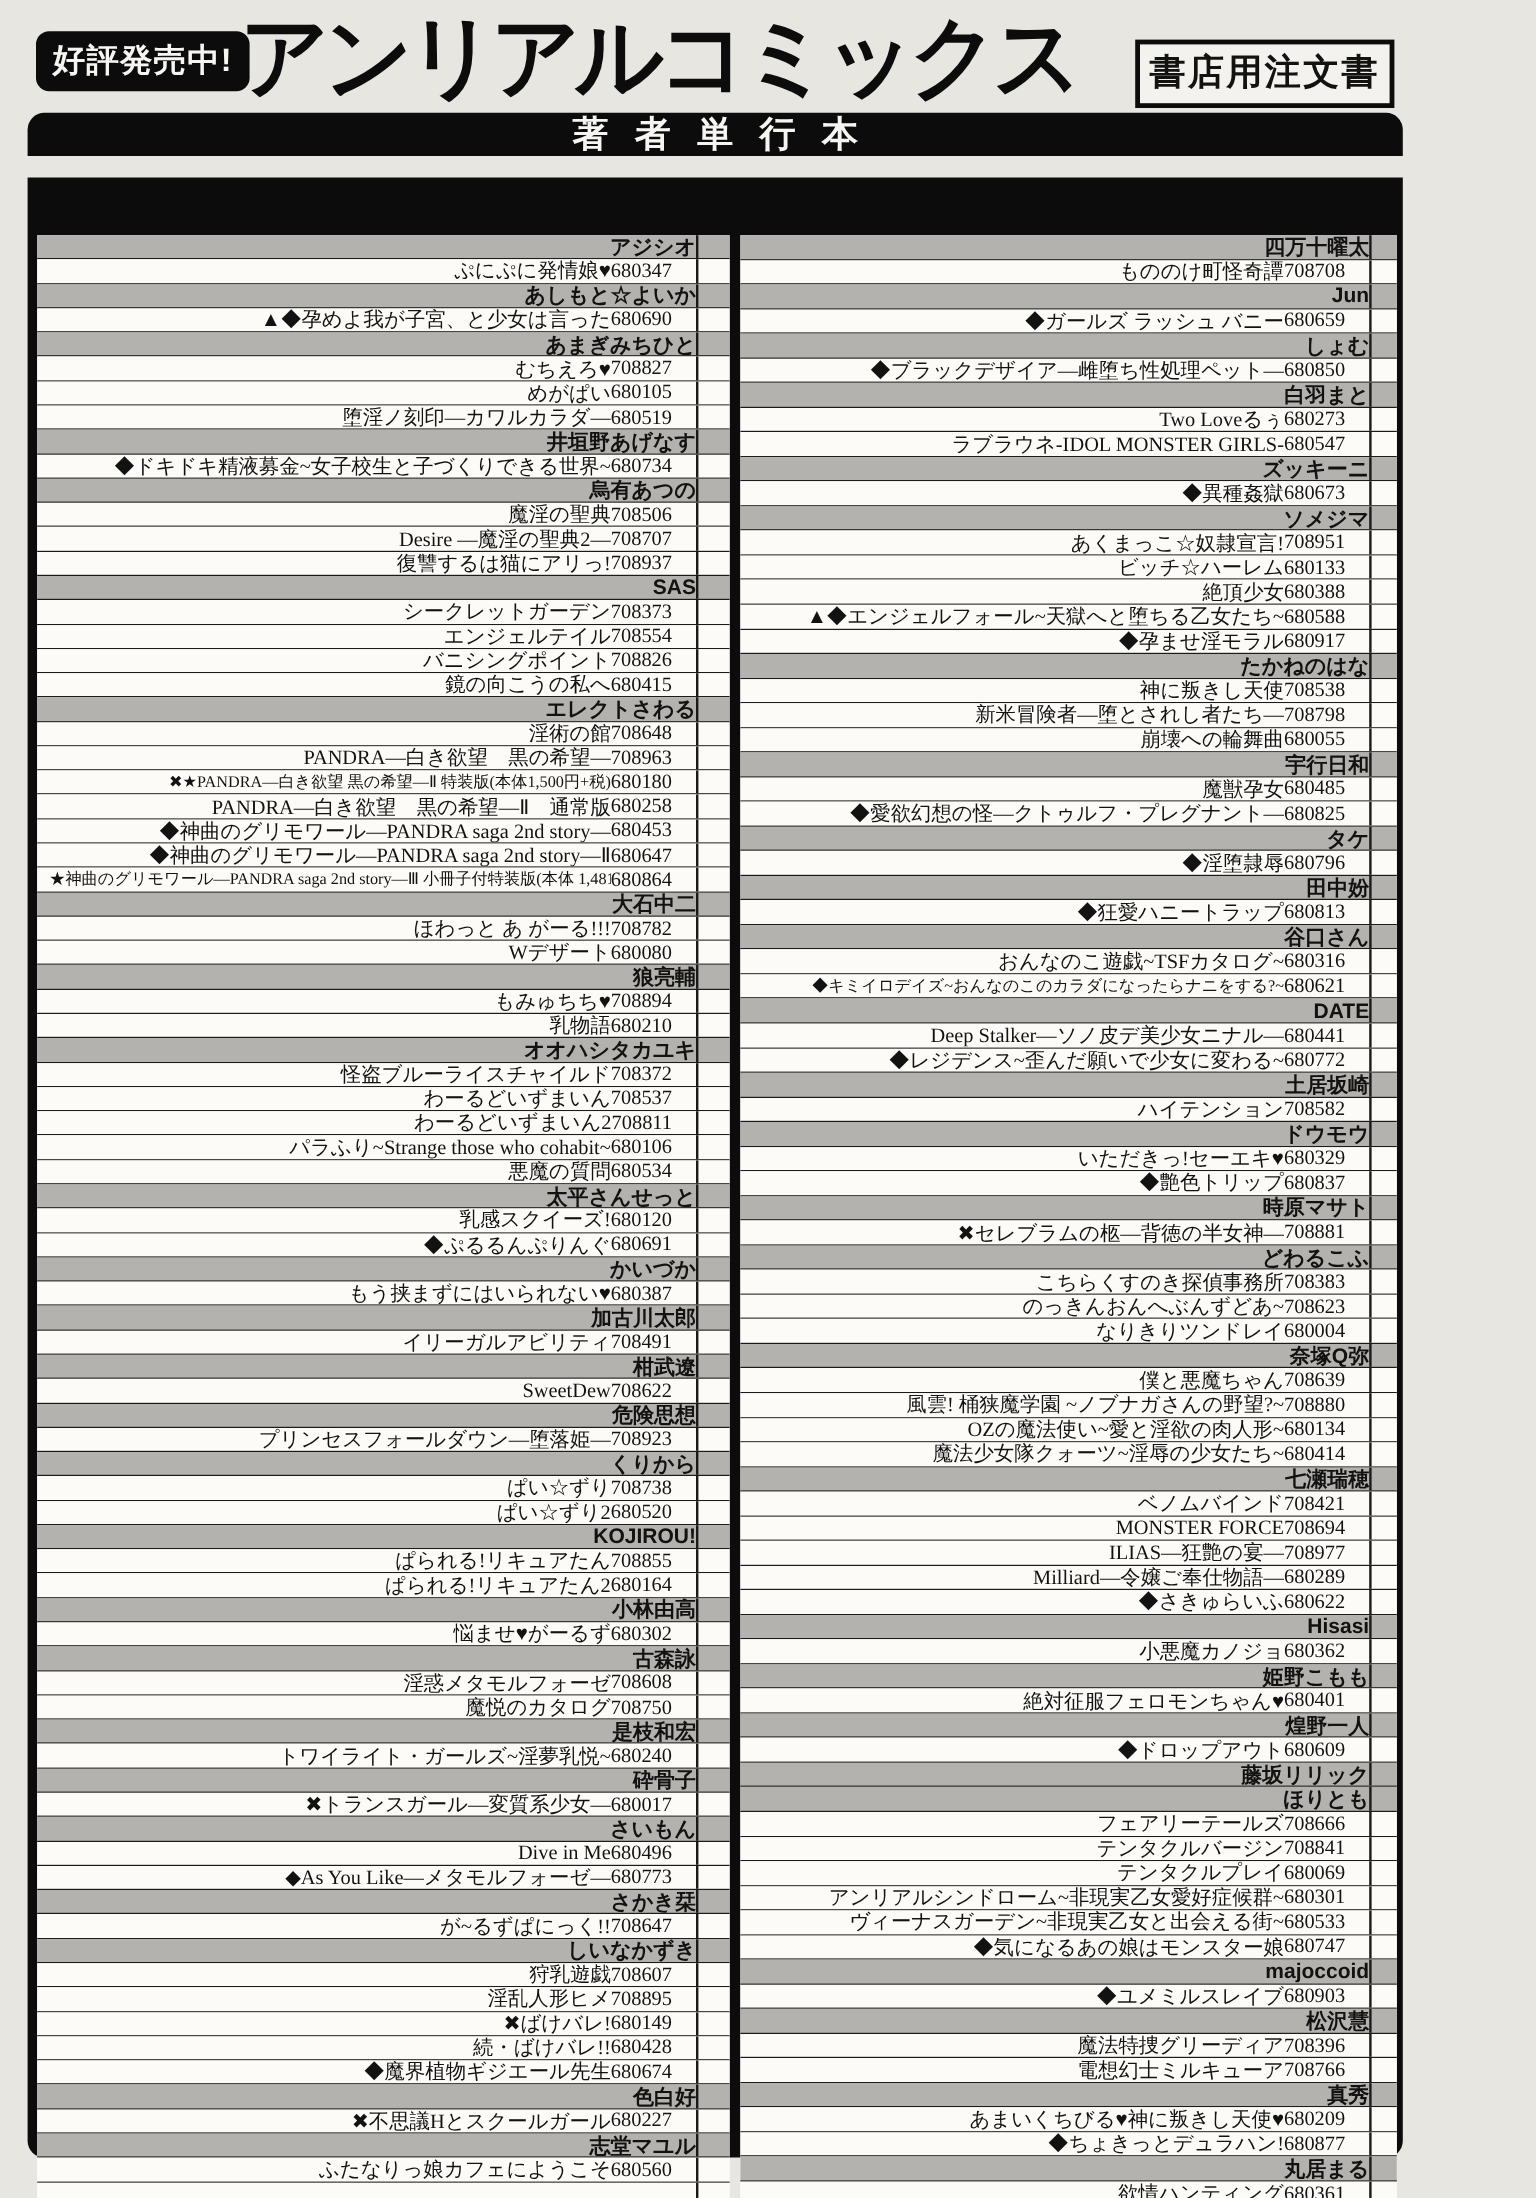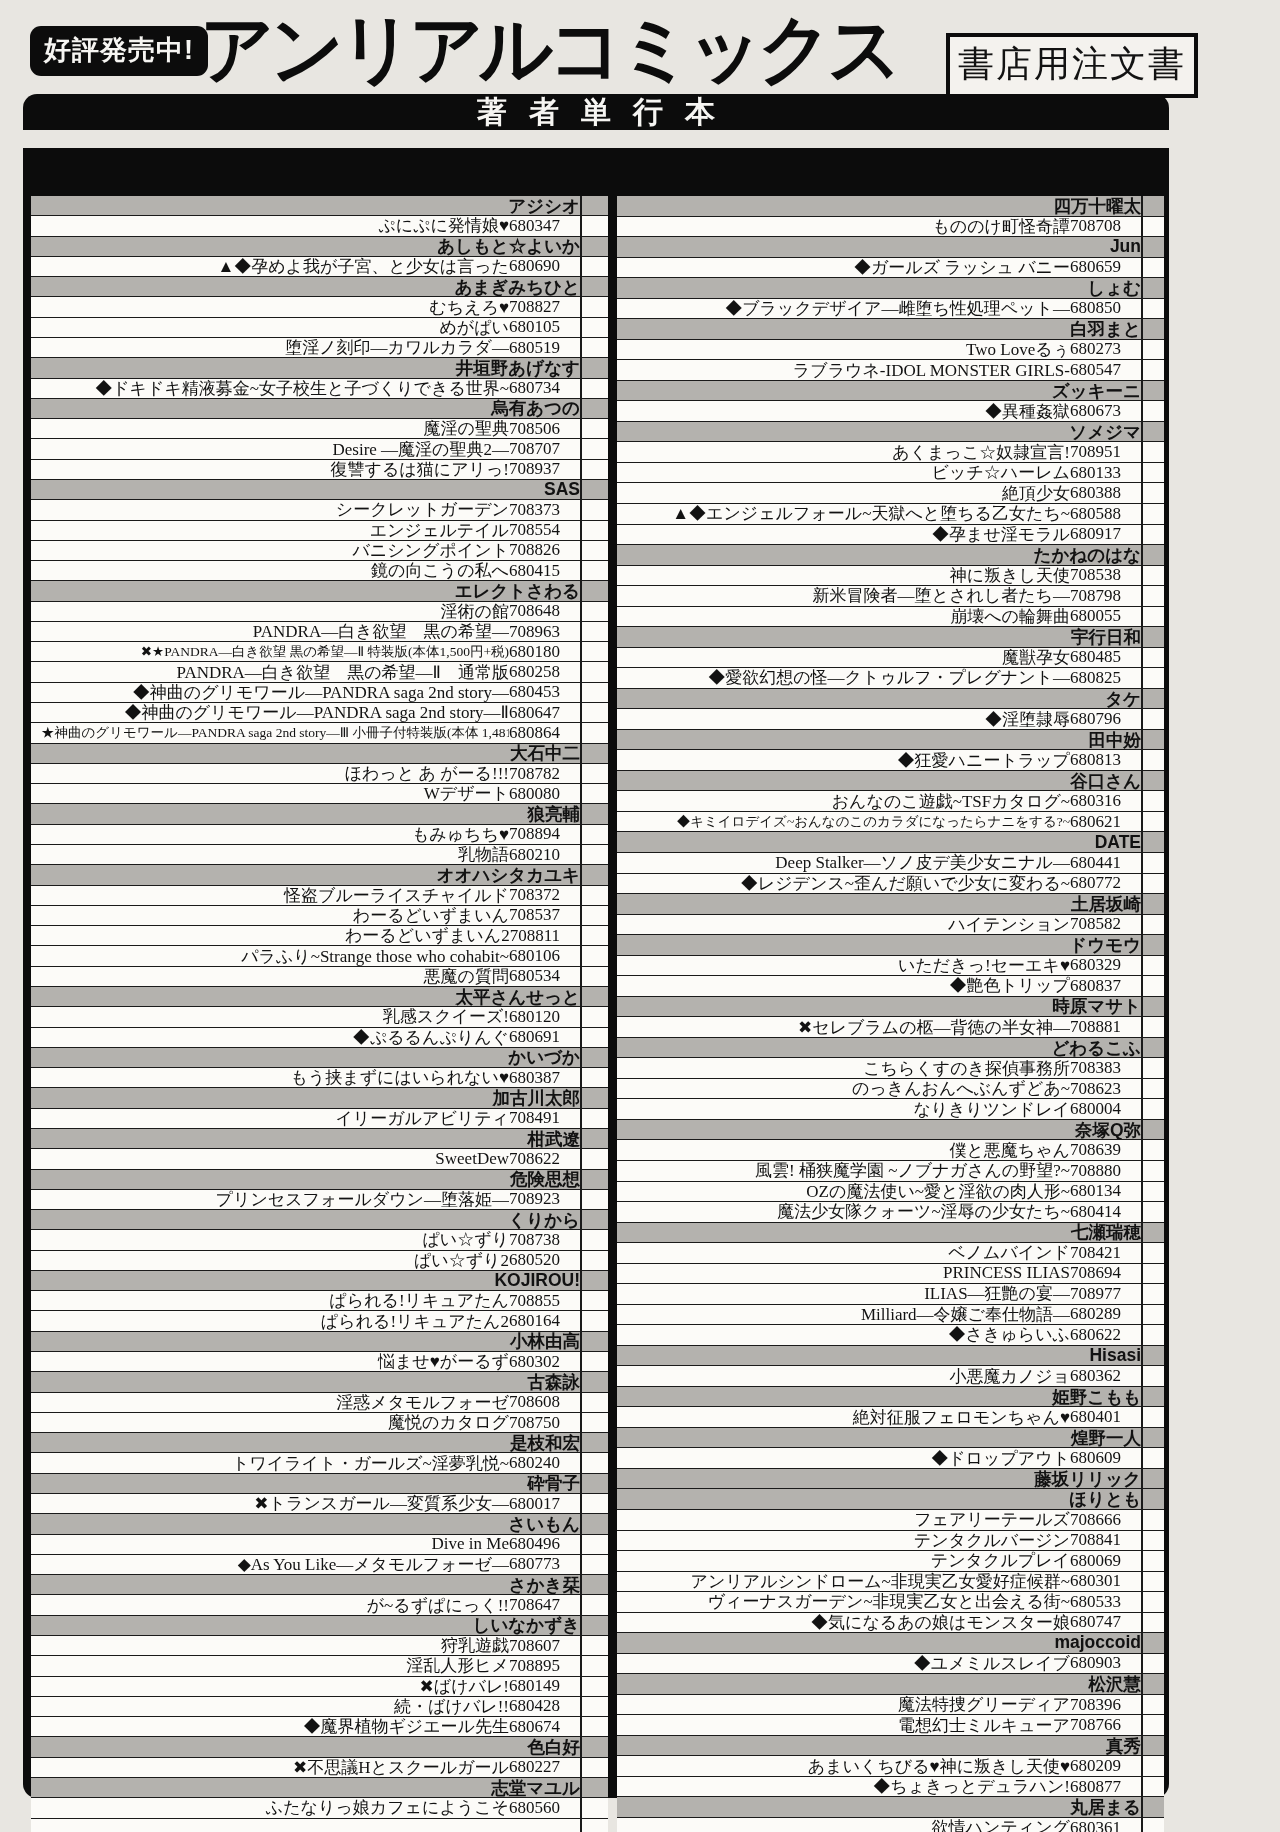--- a/index.html
+++ b/index.html
@@ -17,21 +17,21 @@
   }
   .logo {
     position:absolute; left:200px; top:4px;
     font-size:73px; line-height:86px; font-weight:900;
     letter-spacing:-5px; white-space:nowrap; color:#0c0c0c;
     transform:scaleY(1.04); transform-origin:top left;
   }
   .order-form-box {
     position:absolute; left:946px; top:33px;
     border:4px solid #0c0c0c; background:#f4f2ee;
-    padding:3px 8px 5px; font-size:36px; font-weight:normal; letter-spacing:2px;
+    padding:3px 8px 5px; font-size:30px; font-weight:bold; letter-spacing:2px;
   }
   .section-bar {
     position:absolute; left:23px; top:94px; width:1146px; height:36px;
     background:#0c0c0c; border-radius:14px 14px 0 0; box-sizing:border-box;
     display:flex; align-items:center; justify-content:center;
     color:#f6f5f2; font-size:30px; font-weight:bold;
     letter-spacing:22px; text-indent:22px;
   }
   
   .order-table {
@@ -955,21 +955,21 @@
           </div>
           <div class="row book-row">
             <div class="cell-main">
               <span class="label">ベノムバインド</span>
               <span class="code">708421</span>
             </div>
             <div class="order-cell"></div>
           </div>
           <div class="row book-row">
             <div class="cell-main">
-              <span class="label">PRINCESS ILIAS</span>
+              <span class="label">MONSTER FORCE</span>
               <span class="code">708694</span>
             </div>
             <div class="order-cell"></div>
           </div>
           <div class="row book-row">
             <div class="cell-main">
               <span class="label">ILIAS―狂艶の宴―</span>
               <span class="code">708977</span>
             </div>
             <div class="order-cell"></div>

